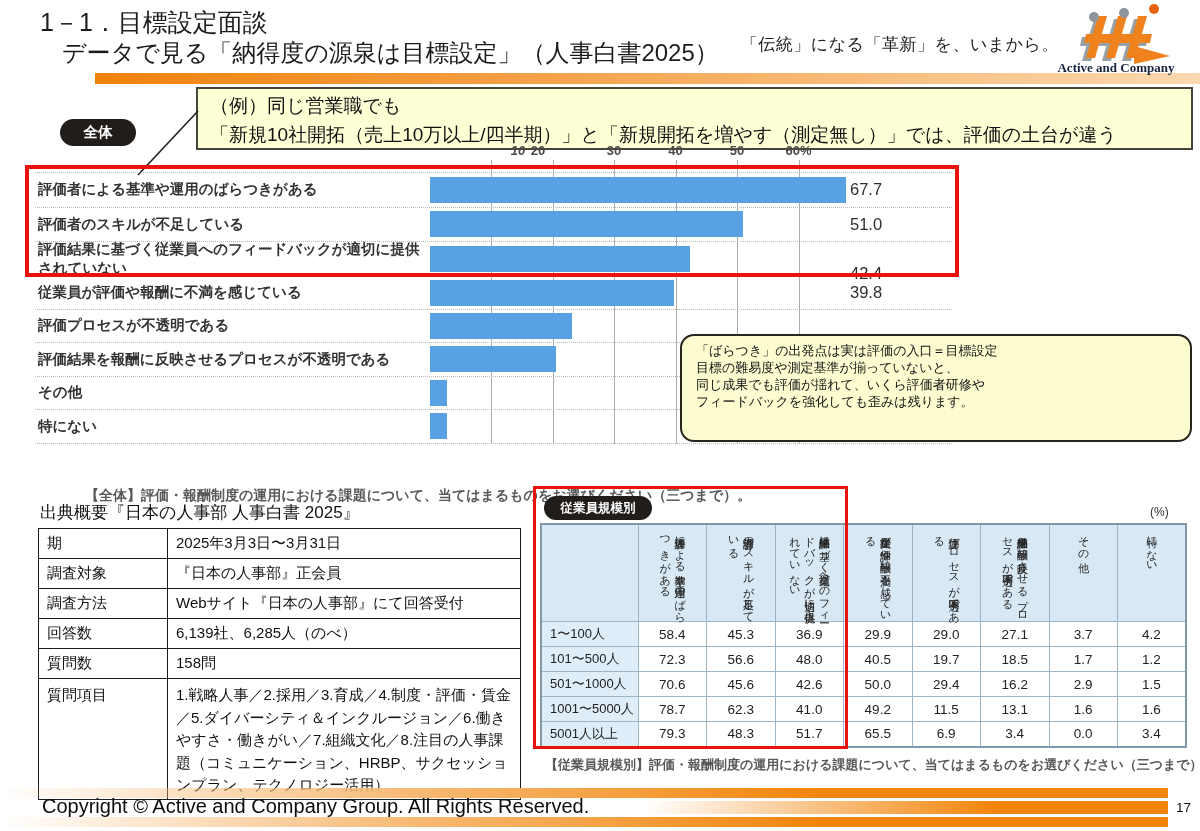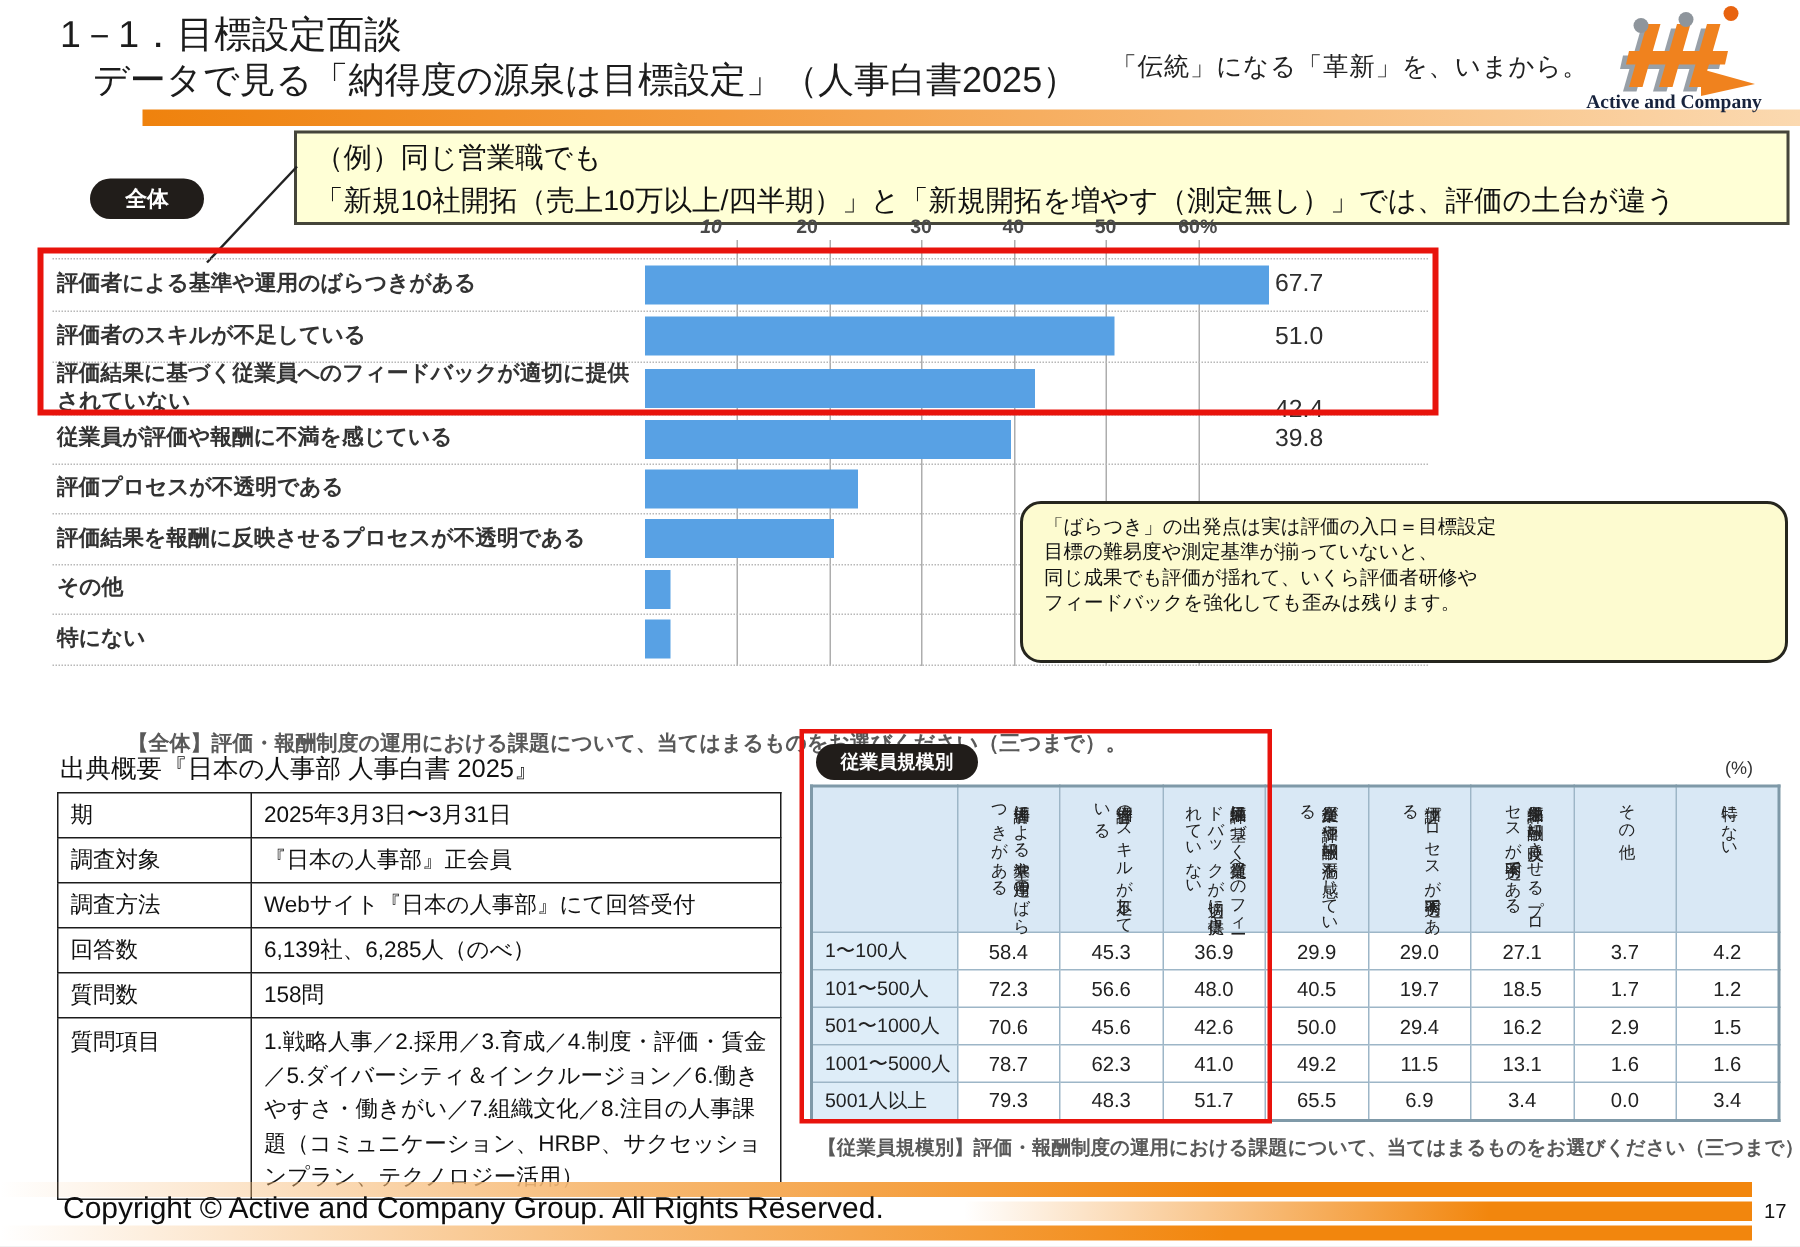--- a/index.html
+++ b/index.html
@@ -112,21 +112,21 @@
     <div class="cl">「新規10社開拓（売上10万以上/四半期）」と「新規開拓を増やす（測定無し）」では、評価の土台が違う</div>
   </div>
 
   <div class="abs" id="pill-zentai">全体</div>
   <svg class="abs" id="connector" viewBox="0 0 80 80">
     <line x1="10" y1="72" x2="70" y2="8" stroke="#222" stroke-width="1.6"></line>
   </svg>
 
   <div class="abs" id="chart-layer" style="left:0;top:0;width:1200px;height:500px;">
       <div class="gridline" style="left: 491px;"></div>
-      <div class="tick-label" style="left: 474px; font-style: italic;">10</div>
+      <div class="tick-label" style="left: 518px; font-style: italic;">10</div>
       <div class="gridline" style="left: 552.5px;"></div>
       <div class="tick-label" style="left: 538px;">20</div>
       <div class="gridline" style="left: 614px;"></div>
       <div class="tick-label" style="left: 614px;">30</div>
       <div class="gridline" style="left: 675.5px;"></div>
       <div class="tick-label" style="left: 675.5px;">40</div>
       <div class="gridline" style="left: 737px;"></div>
       <div class="tick-label" style="left: 737px;">50</div>
       <div class="gridline" style="left: 798.5px;"></div>
       <div class="tick-label" style="left: 798.5px;">60%</div>

